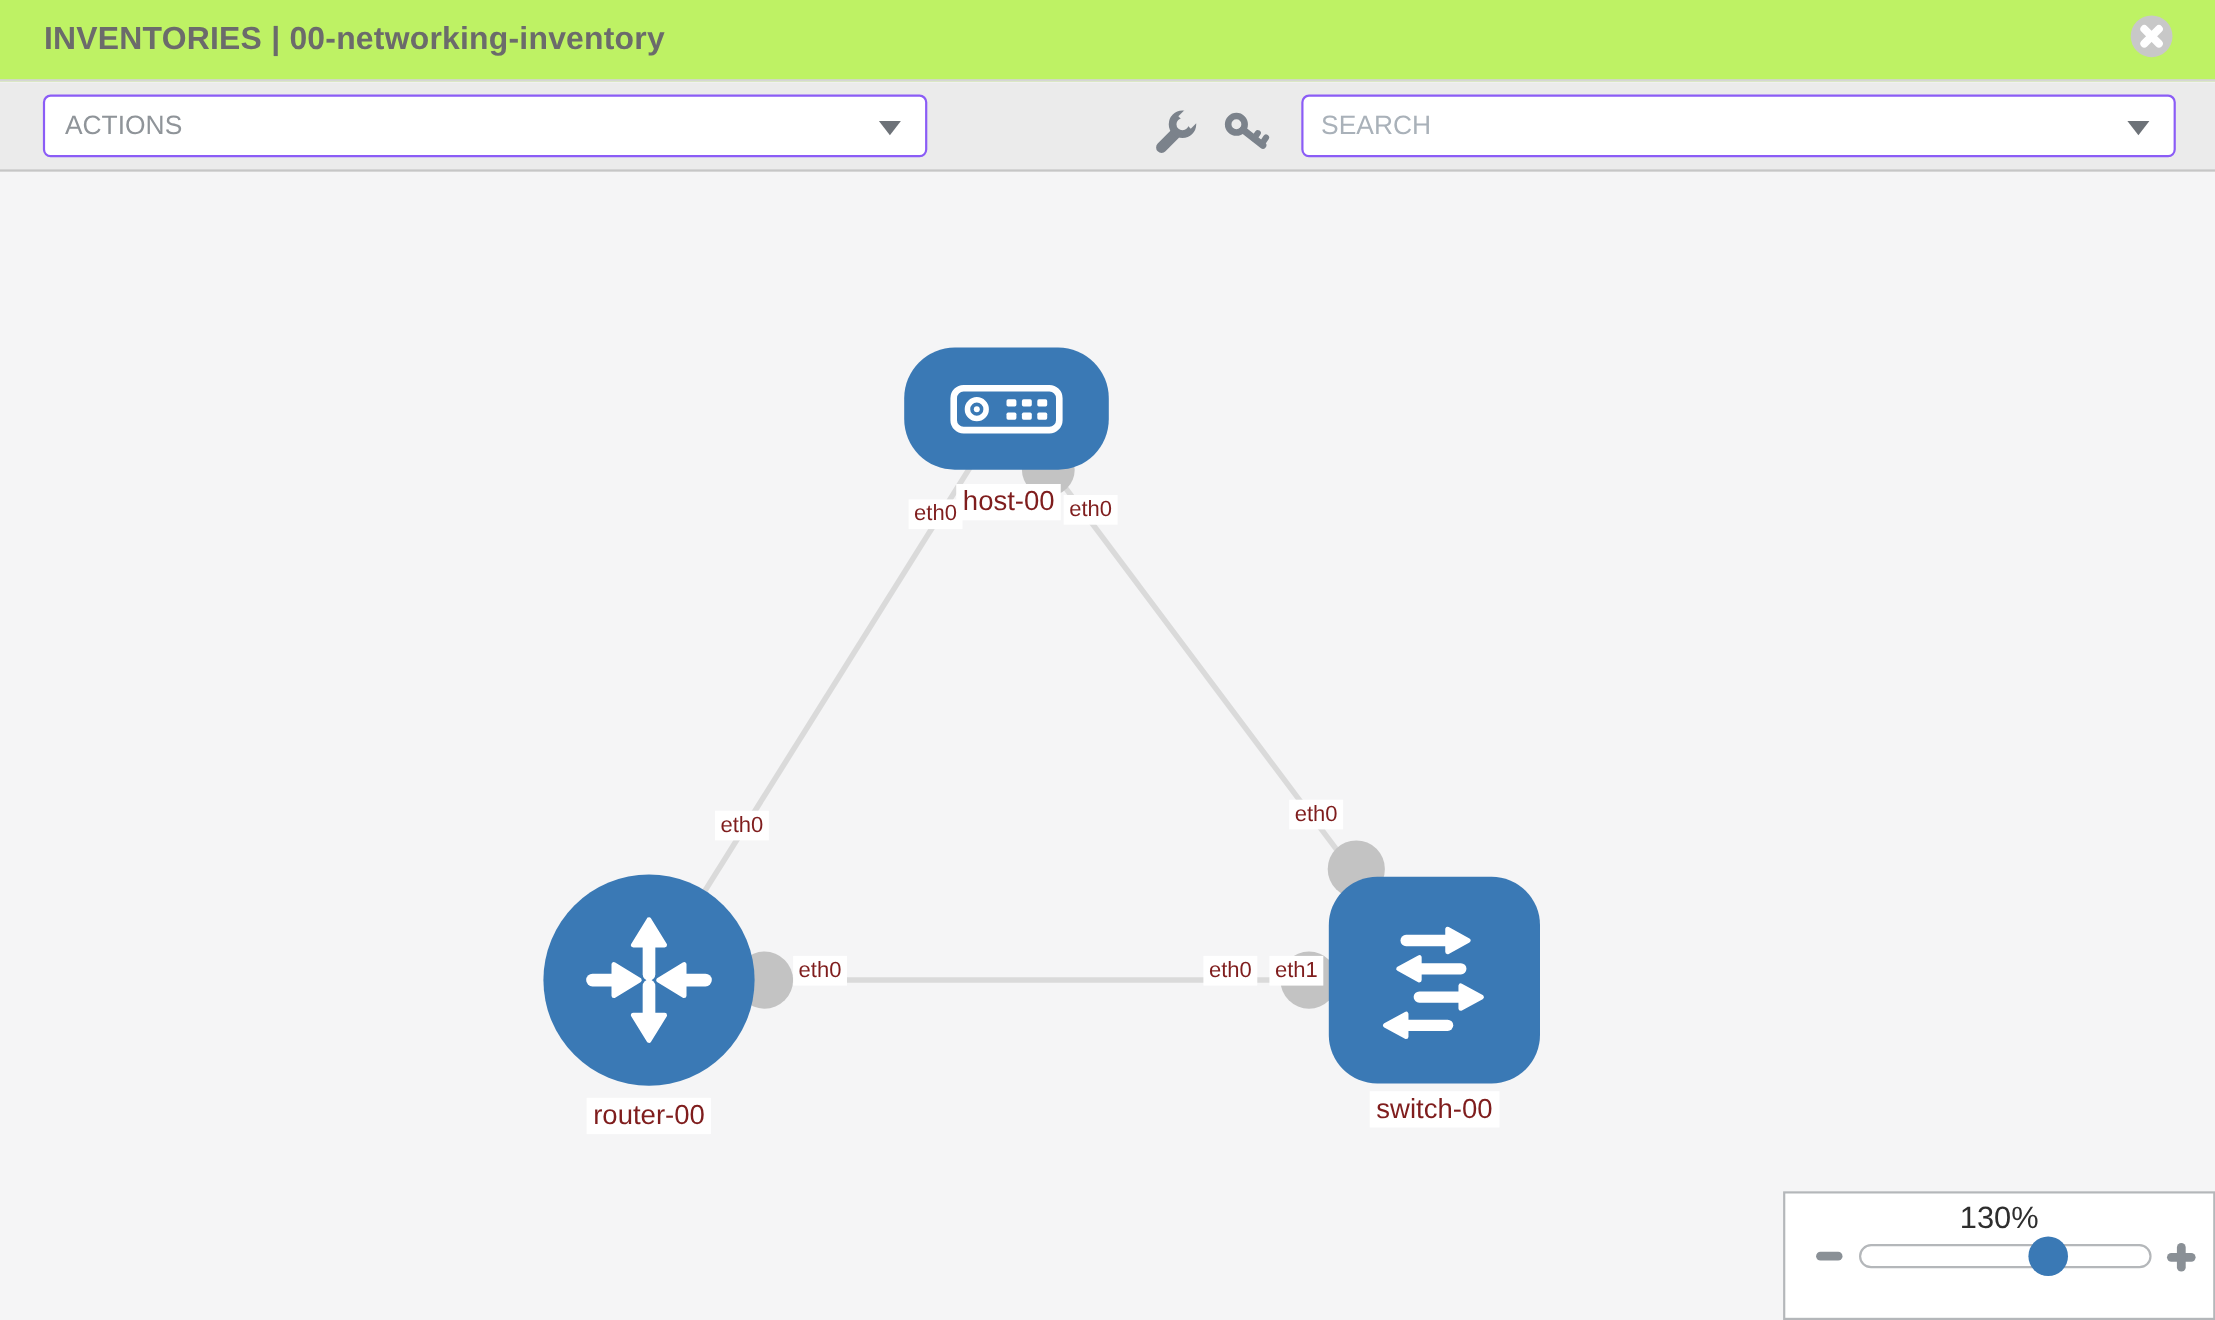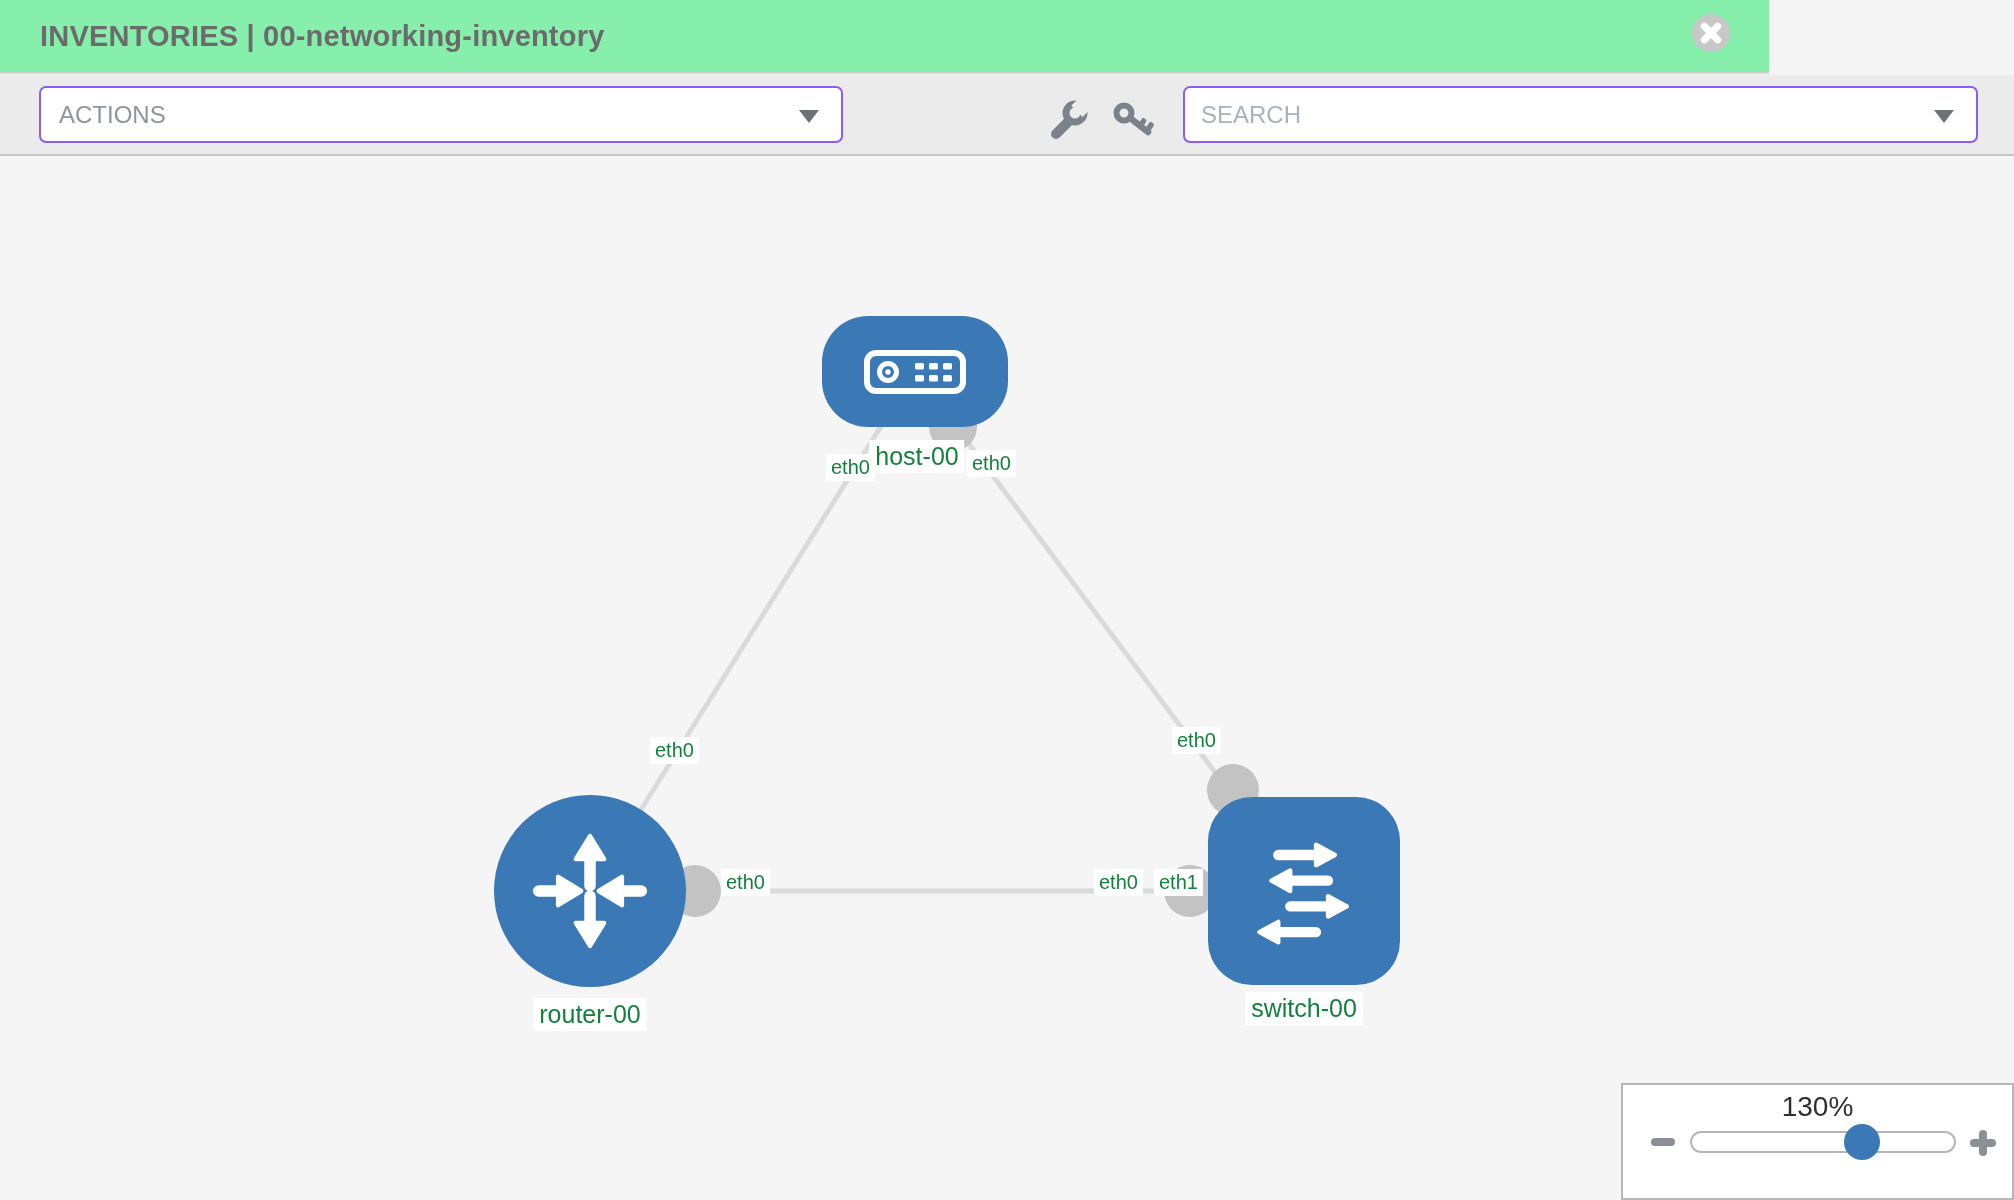--- a/index.html
+++ b/index.html
@@ -5,26 +5,26 @@
   html,body{margin:0;padding:0;}
   body{
     width:2014px;height:1200px;position:relative;overflow:hidden;
     background:#f5f5f6;font-family:"Liberation Sans",sans-serif;
     -webkit-font-smoothing:antialiased;
   }
   
   .canvas-bg{position:absolute;left:0;top:156px;width:2014px;height:1044px;background:#f5f5f6;z-index:0;}
   .links-layer{position:absolute;left:0;top:0;width:2014px;height:1200px;z-index:1;pointer-events:none;}
   .node{position:absolute;z-index:2;background:#3a79b5;display:flex;align-items:center;justify-content:center;}
-  .chip{position:absolute;z-index:3;background:#ffffff;color:#15803d;white-space:nowrap;line-height:1.15;}
+  .chip{position:absolute;z-index:3;background:#ffffff;color:#7f1d1d;white-space:nowrap;line-height:1.15;}
   .node-label{font-size:25px;padding:2px 6px;transform:translateX(-50%);}
   .if-label{font-size:20px;padding:2px 5px;}
 
   
-  .header{position:absolute;left:0;top:0;width:1769px;height:74px;background:#86efac;
+  .header{position:absolute;left:0;top:0;width:2014px;height:74px;background:#bef264;
           border-bottom:2px solid #d5d5d5;z-index:5;box-sizing:border-box;text-align:center;}
   .page-title{position:absolute;left:40px;top:50%;transform:translateY(-50%);
           font-size:29px;font-weight:bold;color:#6b6b6b;letter-spacing:.2px;}
   .close-btn{position:absolute;right:39px;top:14px;width:38px;height:38px;border-radius:50%;
           background:#c8c8c8;display:flex;align-items:center;justify-content:center;cursor:pointer;}
 
   
   .toolbar{position:absolute;left:0;top:75px;width:2014px;height:81px;background:#ebebeb;
           border-bottom:2px solid #c6c6c6;z-index:5;box-sizing:border-box;}
   .select-box{position:absolute;height:57px;background:#ffffff;border:2px solid #8b5cf6;border-radius:7px;

